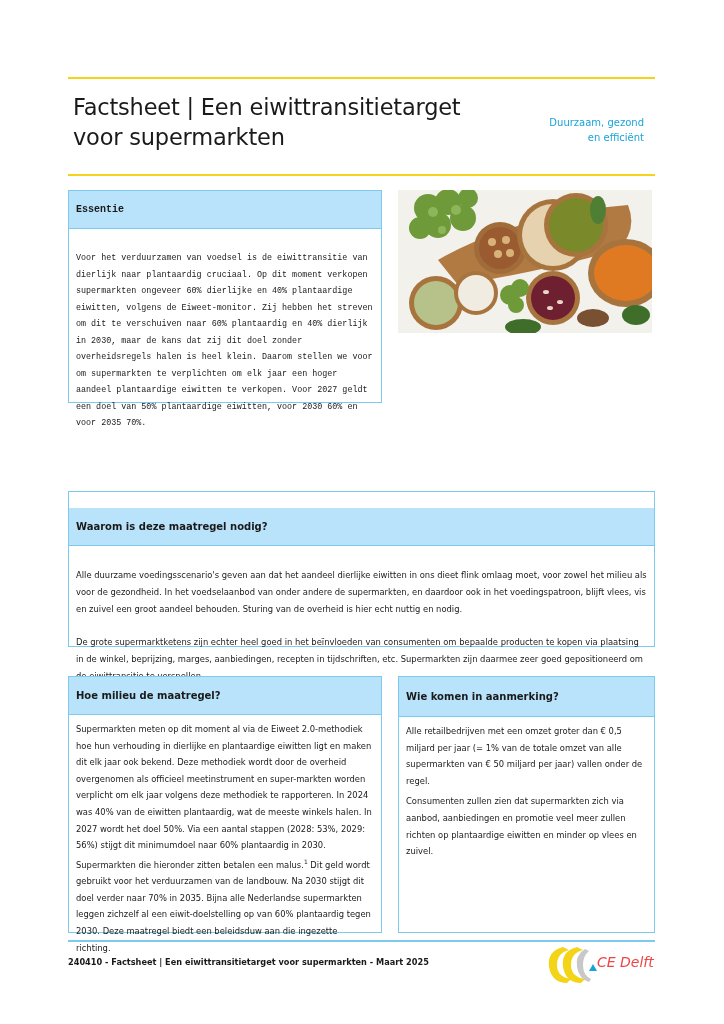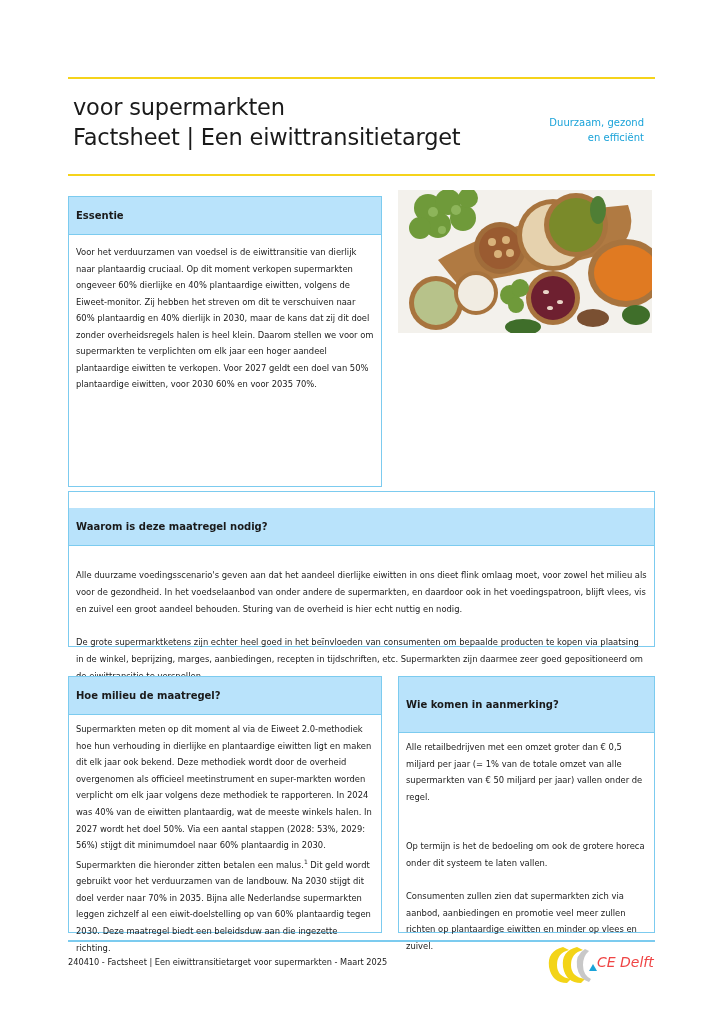--- a/index.html
+++ b/index.html
@@ -25,45 +25,45 @@
     font-weight: bold; font-size: 10px; color: #1a1a1a; padding: 0 7px; display: flex; align-items: center;
   }
   .box-body { padding: 8px 7px 0 7px; font-size: 8.4px; line-height: 16.5px; color: #1a1a1a; }
   .box-body p { margin: 0 0 16.5px 0; }
   .box-body p:last-child { margin-bottom: 0; }
   .photo {
     position: absolute; left: 398px; top: 190px; width: 254px; height: 143px; overflow: hidden;
     background: #f4f2ee;
   }
   .footer-line { position: absolute; left: 68px; top: 940px; width: 587px; height: 1.5px; background: #7ccbef; }
-  .footer-text { position: absolute; left: 68px; top: 957px; font-size: 8.2px; color: #1a1a1a; }
+  .footer-text { position: absolute; left: 68px; top: 957px; font-size: 8.2px; color: #1a1a1a; font-weight: bold; }
   .logo { position: absolute; left: 545px; top: 945px; width: 115px; height: 40px; }
   .logo-text { position: absolute; left: 52px; top: 9px; font-style: italic; font-size: 14px; color: #ef4444; }
   sup { font-size: 6px; }
 </style>
 </head>
 <body>
 
 <div class="hr-yellow" style="top:77px;"></div>
 
 <div class="title">
+  <div>Factsheet | Een eiwittransitietarget</div>
   <div>voor supermarkten</div>
-  <div>Factsheet | Een eiwittransitietarget</div>
 </div>
 
 <div class="tagline">
   <div>Duurzaam, gezond</div>
   <div>en efficiënt</div>
 </div>
 
 <div class="hr-yellow" style="top:174px;"></div>
 
-<div class="box" style="left:68px; top:196px; width:314px; height:291px;">
+<div class="box" style="left:68px; top:190px; width:314px; height:213px;font-family:Liberation Mono, monospace;">
   <div class="box-head" style="height:38px;">Essentie</div>
-  <div class="box-body" style="padding-top:9px;">
+  <div class="box-body" style="padding-top:21px;">
     <p>Voor het verduurzamen van voedsel is de eiwittransitie van dierlijk naar plantaardig cruciaal. Op dit moment verkopen supermarkten ongeveer 60% dierlijke en 40% plantaardige eiwitten, volgens de Eiweet-monitor. Zij hebben het streven om dit te verschuiven naar 60% plantaardig en 40% dierlijk in 2030, maar de kans dat zij dit doel zonder overheidsregels halen is heel klein. Daarom stellen we voor om supermarkten te verplichten om elk jaar een hoger aandeel plantaardige eiwitten te verkopen. Voor 2027 geldt een doel van 50% plantaardige eiwitten, voor 2030 60% en voor 2035 70%.</p>
   </div>
 </div>
 
 <div class="photo" title="Bowls with broccoli, nuts, chickpeas, mung beans, lentils, kidney beans, rice and seeds">
   <svg width="254" height="143" viewBox="0 0 254 143">
     <rect width="254" height="143" fill="#f3f1ec"></rect>
 
     <path d="M40 70 Q90 40 180 20 L230 15 Q240 40 220 60 Q150 80 60 95 Z" fill="#b07a42"></path>
 
@@ -136,24 +136,23 @@
 </div>
 
 <div class="box" style="left:68px; top:676px; width:314px; height:257px;">
   <div class="box-head" style="height:38px;">Hoe milieu de maatregel?</div>
   <div class="box-body" style="padding-top:6px; line-height:16.6px;">
     <p><span>Supermarkten meten op dit moment al via de Eiweet 2.0-methodiek hoe hun verhouding in dierlijke en plantaardige eiwitten ligt en maken dit elk jaar ook bekend. Deze methodiek wordt door de overheid overgenomen als officieel meetinstrument en super-markten worden verplicht om elk jaar volgens deze methodiek te rapporteren. In 2024 was 40% van de eiwitten plantaardig, wat de meeste winkels halen. In 2027 wordt het doel 50%. Via een aantal stappen (2028: 53%, 2029: 56%) stijgt dit minimumdoel naar 60% plantaardig in 2030. Supermarkten die hieronder zitten betalen een malus.</span><sup>1</sup><span> Dit geld wordt gebruikt voor het verduurzamen van de landbouw. Na 2030 stijgt dit doel verder naar 70% in 2035. Bijna alle Nederlandse supermarkten leggen zichzelf al een eiwit-doelstelling op van 60% plantaardig tegen 2030. Deze maatregel biedt een beleidsduw aan die ingezette richting.</span></p>
   </div>
 </div>
 
 <div class="box" style="left:398px; top:676px; width:257px; height:257px;">
-  <div class="box-head" style="height:56px;">Wie komen in aanmerking?</div>
+  <div class="box-head" style="height:40px;">Wie komen in aanmerking?</div>
   <div class="box-body" style="padding-top:6px; line-height:16.6px;">
-    <p style="margin-bottom:33px;">Alle retailbedrijven met een omzet groter dan € 0,5 miljard per jaar (= 1% van de totale omzet van alle supermarkten van € 50 miljard per jaar) vallen onder de regel.</p>
-    <p style="margin-bottom:16.6px;">Op termijn is het de bedoeling om ook de grotere horeca onder dit systeem te laten vallen.</p>
+    <p style="margin-bottom:4px;">Alle retailbedrijven met een omzet groter dan € 0,5 miljard per jaar (= 1% van de totale omzet van alle supermarkten van € 50 miljard per jaar) vallen onder de regel.</p>
     <p>Consumenten zullen zien dat supermarkten zich via aanbod, aanbiedingen en promotie veel meer zullen richten op plantaardige eiwitten en minder op vlees en zuivel.</p>
   </div>
 </div>
 
 <div class="footer-line"></div>
 <div class="footer-text">240410 - Factsheet | Een eiwittransitietarget voor supermarkten - Maart 2025</div>
 
 <div class="logo">
   <svg width="60" height="40" viewBox="0 0 60 40" style="position:absolute; left:0; top:0;">
     <path d="M18 2 Q2 6 4 22 Q7 38 22 38 L26 34 Q12 32 12 20 Q12 8 24 5 Z" fill="#f3d417"></path>

